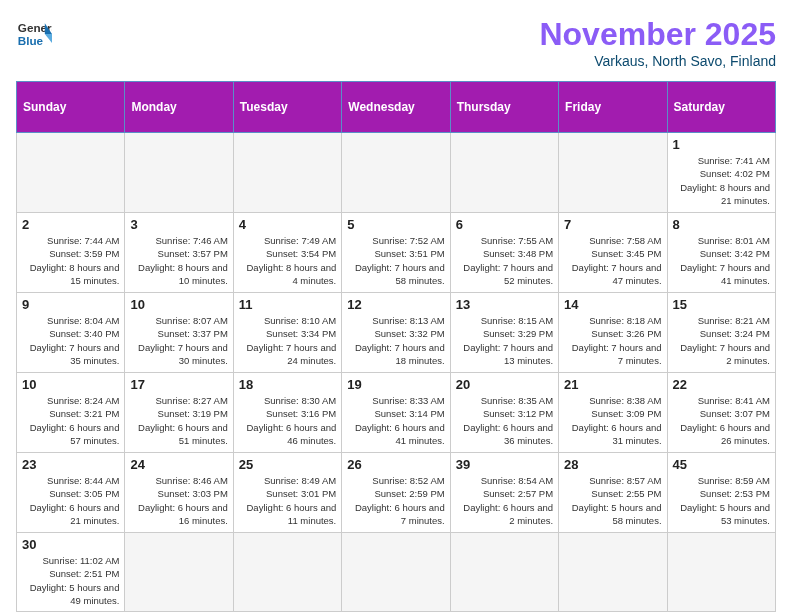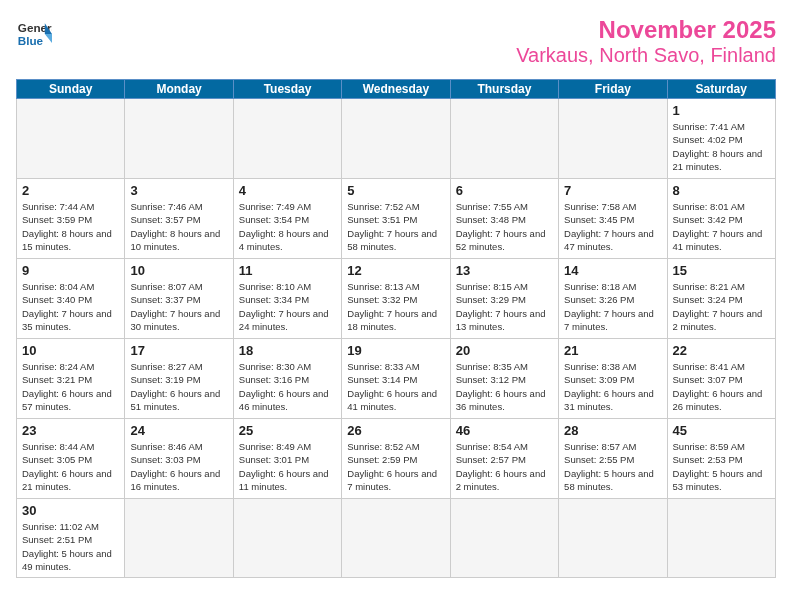--- a/index.html
+++ b/index.html
@@ -22,38 +22,38 @@
       gap: 4px;
     }
     .logo-icon {
       width: 36px;
       height: 36px;
     }
     .title-area {
       text-align: right;
     }
     .calendar-title {
-      font-size: 24px;
+      font-size: 32px;
       font-weight: bold;
-      color: #ec4899;
+      color: #8b5cf6;
     }
     .calendar-subtitle {
-      font-size: 20px;
-      color: #ec4899;
+      font-size: 14px;
+      color: #0c4a6e;
     }
     table {
       width: 100%;
       border-collapse: collapse;
       table-layout: fixed;
     }
     th {
-      background-color: #0369a1;
+      background-color: #a21caf;
       color: #fff;
-      text-align: center;
-      padding: 2px 6px;
+      text-align: left;
+      padding: 18px 6px;
       font-size: 12px;
       font-weight: bold;
       border: 1px solid #5a8fc7;
     }
     td {
       border: 1px solid #ccc;
       vertical-align: top;
       padding: 4px 5px;
       height: 80px;
       background: #fff;
@@ -69,20 +69,21 @@
     .day-number {
       font-size: 13px;
       font-weight: bold;
       color: #222;
       margin-bottom: 2px;
     }
     .day-info {
       font-size: 9.5px;
       line-height: 1.4;
       color: #333;
+      text-align: right;
     }
   </style>
 </head>
 <body>
 
 <div class="header-area">
   <div class="logo">
     <svg class="logo-icon" viewBox="0 0 40 40">
       <text x="2" y="18" font-size="13" font-weight="bold" fill="#333" font-family="Arial">General</text>
       <text x="2" y="32" font-size="13" font-weight="bold" fill="#1a6faf" font-family="Arial">Blue</text>
@@ -300,21 +301,21 @@
 and 11 minutes.</div>
         </td>
         <td>
           <div class="day-number">26</div>
           <div class="day-info">Sunrise: 8:52 AM
 Sunset: 2:59 PM
 Daylight: 6 hours
 and 7 minutes.</div>
         </td>
         <td>
-          <div class="day-number">46</div>
+          <div class="day-number">39</div>
           <div class="day-info">Sunrise: 8:54 AM
 Sunset: 2:57 PM
 Daylight: 6 hours
 and 2 minutes.</div>
         </td>
         <td>
           <div class="day-number">28</div>
           <div class="day-info">Sunrise: 8:57 AM
 Sunset: 2:55 PM
 Daylight: 5 hours

